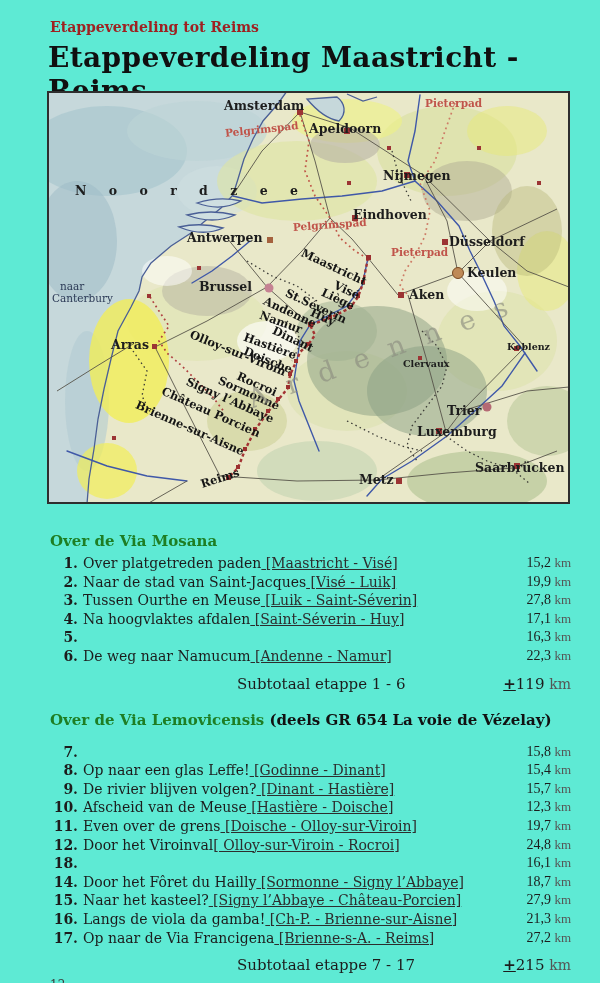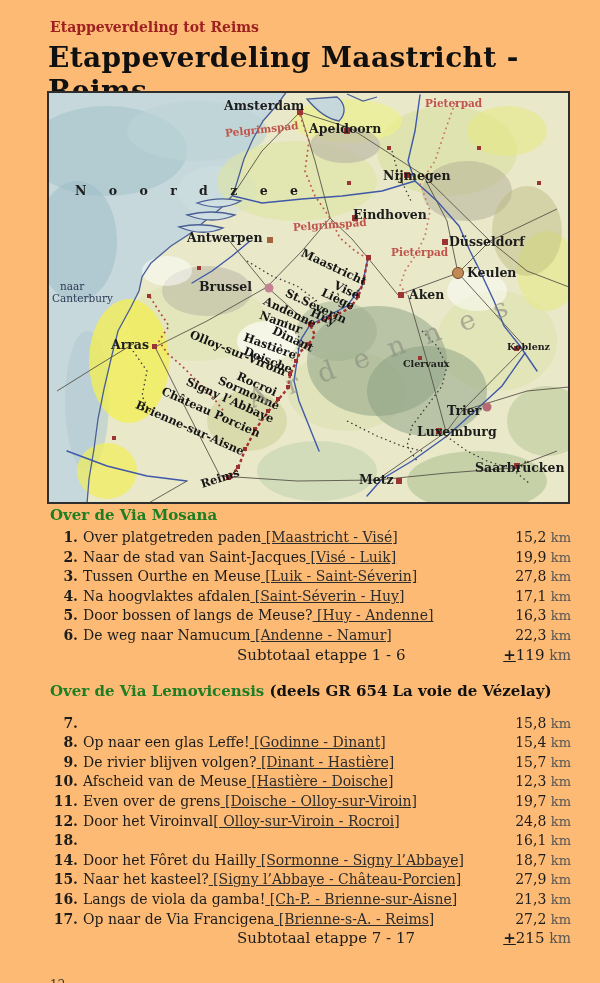--- a/index.html
+++ b/index.html
@@ -1,33 +1,33 @@
 <!DOCTYPE html>
 <html><head>
 <meta charset="utf-8">
 <style>
   html,body{margin:0;padding:0;background:#9a9a9a;}
-  .page{position:relative;width:600px;height:983px;margin:0 auto;background:#fdba74;
+  .page{position:relative;width:600px;height:983px;margin:0 auto;background:#5eead4;
         font-family:"DejaVu Serif",serif;color:#1c1c1c;overflow:hidden;}
   .kicker{position:absolute;left:50px;top:19px;font-size:14px;font-weight:bold;color:#9e2121;}
   .title{position:absolute;left:48px;top:41px;font-size:28px;font-weight:bold;color:#101010;letter-spacing:.4px;}
   .map-wrap{position:absolute;left:47px;top:91px;width:523px;height:413px;}
-  .content{position:absolute;left:50px;top:506px;width:521px;}
+  .content{position:absolute;left:50px;top:532px;width:521px;}
   .sec-head{font-size:15px;font-weight:bold;color:#1e7e24;line-height:19px;white-space:nowrap;}
   .sec-head .suffix{color:#111;}
   .rows{margin-top:3px;}
   .rows2{margin-top:13px;}
   .sec2{margin-top:17px;}
   .row{display:flex;line-height:18.6px;font-size:14px;white-space:nowrap;}
   .num{flex:none;width:28px;text-align:right;font-weight:bold;padding-right:5px;}
   .stage-title{font-weight:normal;}
   .route{color:#2d2d2d;text-decoration:underline;}
-  .kmcol{flex:none;margin-left:auto;text-align:left;padding-left:2px;}
+  .kmcol{flex:none;margin-left:auto;text-align:left;padding-left:2px;font-family:Liberation Serif, serif;}
   .ku{color:#555;font-size:13px;}
-  .subtotal{display:flex;margin-top:0;line-height:19px;font-size:15px;white-space:nowrap;}
+  .subtotal{display:flex;margin-top:9px;line-height:19px;font-size:15px;white-space:nowrap;}
   .sublabel{margin-left:187px;}
   .subval{margin-left:auto;}
   .plus{font-weight:bold;text-decoration:underline;}
   .subu{color:#555;font-size:14px;}
   .pagenum{position:absolute;left:50px;top:978px;font-size:12px;color:#3a3a3a;text-decoration:underline;}
   svg text{font-family:"DejaVu Serif",serif;}
   .city{font-size:12.5px;font-weight:bold;fill:#1d1d1d;}
   .citysm{font-size:9.5px;font-weight:bold;fill:#1d1d1d;}
   .stage{font-size:11.5px;font-weight:bold;fill:#141414;}
   .redpath{font-size:10.5px;font-weight:bold;fill:#c0544a;}
@@ -258,21 +258,20 @@
           <span><span class="stage-title">Tussen Ourthe en Meuse</span><span class="route"> [Luik - Saint-Séverin]</span></span>
           <span class="kmcol"><span>27,8</span> <span class="ku">km</span></span>
         </div>
       <div class="row">
           <span class="num">4.</span>
           <span><span class="stage-title">Na hoogvlaktes afdalen</span><span class="route"> [Saint-Séverin - Huy]</span></span>
           <span class="kmcol"><span>17,1</span> <span class="ku">km</span></span>
         </div>
       <div class="row">
           <span class="num">5.</span>
-          <span><span class="stage-title">Door bossen of langs de Meuse?</span><span class="route"> [Huy - Andenne]</span></span>
           <span class="kmcol"><span>16,3</span> <span class="ku">km</span></span>
         </div>
       <div class="row">
           <span class="num">6.</span>
           <span><span class="stage-title">De weg naar Namucum</span><span class="route"> [Andenne - Namur]</span></span>
           <span class="kmcol"><span>22,3</span> <span class="ku">km</span></span>
         </div>
     </div>
 
     <div class="subtotal">

